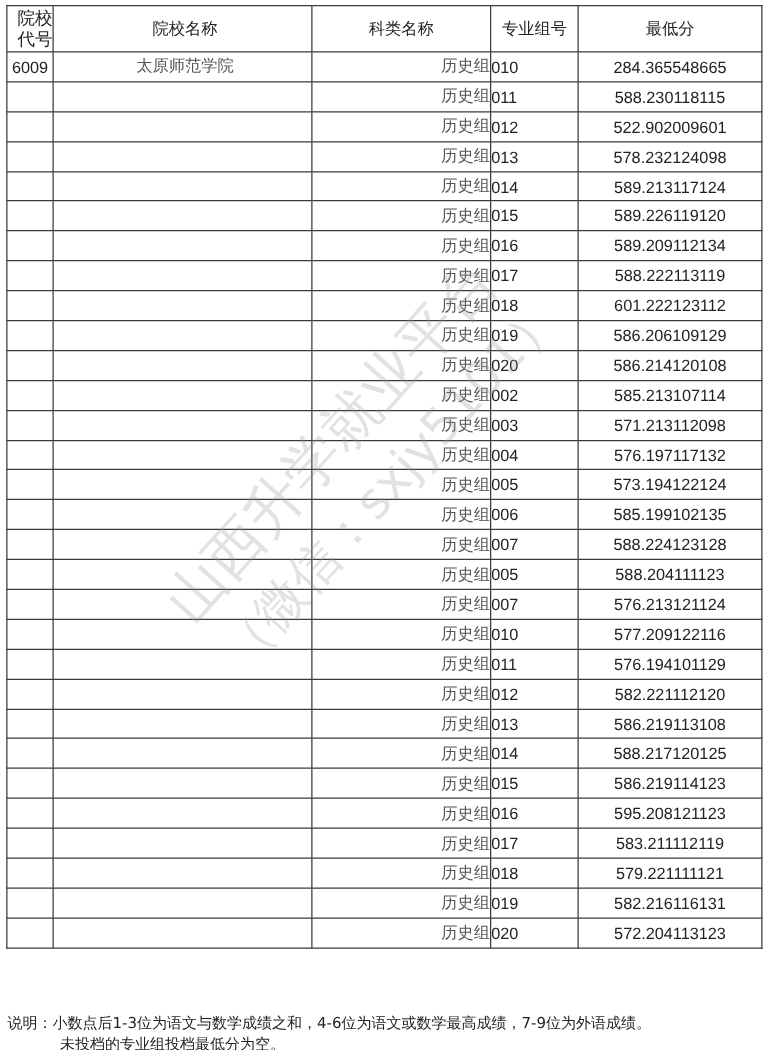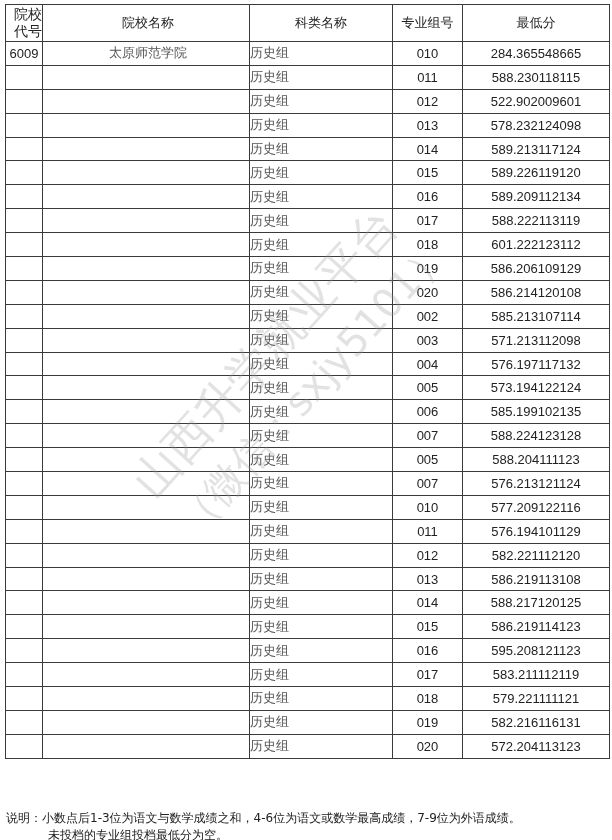--- a/index.html
+++ b/index.html
@@ -12,22 +12,22 @@
       border-collapse: collapse; table-layout: fixed;
     }
     .table td, .table th {
       border: 1.3px solid #3a3a3a; padding: 0; height: 22.9px;
       font-size: 13px; font-weight: normal; vertical-align: middle;
     }
     .table th { height: 36px; font-size: 13px; color: #222; text-align: center; }
     .table th.code-h { font-size: 14px; line-height: 17px; text-align: right; }
     .c-code { width: 36px; text-align: center; font-family: "Liberation Sans", sans-serif; font-size: 13px; }
     .c-name { width: 202px; text-align: center; padding-left: 4px !important; color: #555; }
-    .c-cat { width: 142px; text-align: left; color: #555; }
-    .c-grp { width: 69px; text-align: center; font-family: "Liberation Sans", sans-serif; }
+    .c-cat { width: 142px; text-align: right; color: #555; }
+    .c-grp { width: 69px; font-family: "Liberation Sans", sans-serif; }
     .c-score { width: 146px; text-align: center; font-family: "Liberation Sans", sans-serif; }
     .note {
       position: absolute; left: 6px; top: 796px; width: 606px;
       font-size: 12px; line-height: 17px; color: #222; margin-top: 14px;
     }
     .note .l2 { padding-left: 42px; }
     .watermark {
       position: absolute; left: 120px; top: 470px; width: 520px;
       transform: rotate(-48deg); transform-origin: left top;
       color: rgba(150,150,150,0.28); font-size: 46px; line-height: 58px;

